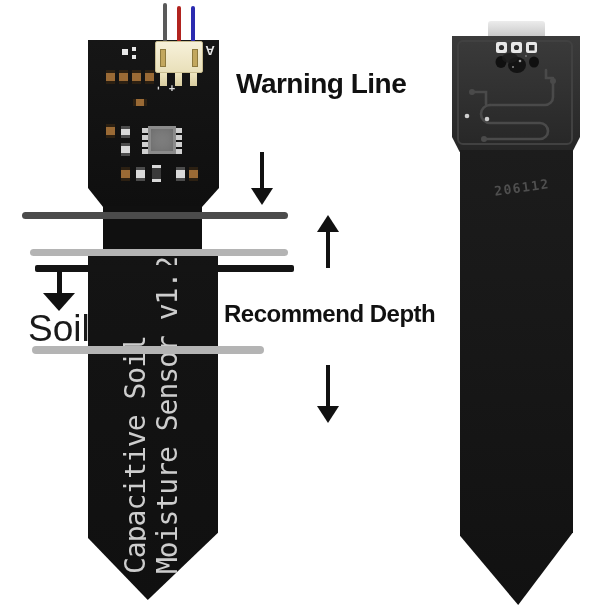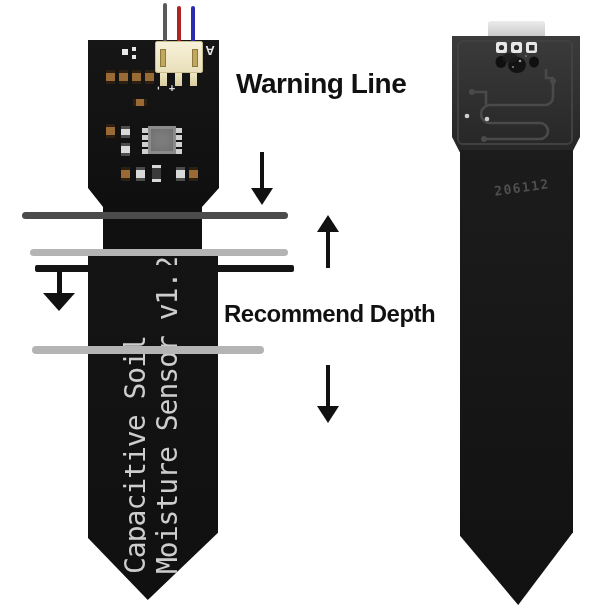--- a/index.html
+++ b/index.html
@@ -153,20 +153,21 @@
   <div class="abs shaft" style="left:326px;top:229px;width:4px;height:39px;"></div>
 
   <div class="abs shaft" style="left:57px;top:271px;width:5px;height:24px;"></div>
   <div class="abs tri tri-down-big" style="left:43px;top:293px;"></div>
 
   <div class="abs shaft" style="left:326px;top:365px;width:4px;height:43px;"></div>
   <div class="abs tri tri-down" style="left:317px;top:406px;"></div>
 
   <div class="abs lbl lbl-warning">Warning Line</div>
   <div class="abs lbl lbl-depth">Recommend Depth</div>
+  <div class="abs lbl lbl-soil">Soil</div>
 
   <div class="abs bs-tab"></div>
   <div class="abs bs-head"></div>
   <div class="abs bs-blade"></div>
 
   <svg class="abs bs-svg" width="132" height="130" viewBox="0 0 132 130">
     <rect x="8" y="5" width="114" height="103" rx="5" fill="none" stroke="#414141" stroke-width="2"></rect>
 
     <g fill="none" stroke="#4a4a4a" stroke-width="2.6" stroke-linecap="round">
       <path d="M 103 45 v 16 a 8 8 0 0 1 -8 8 H 40"></path>

